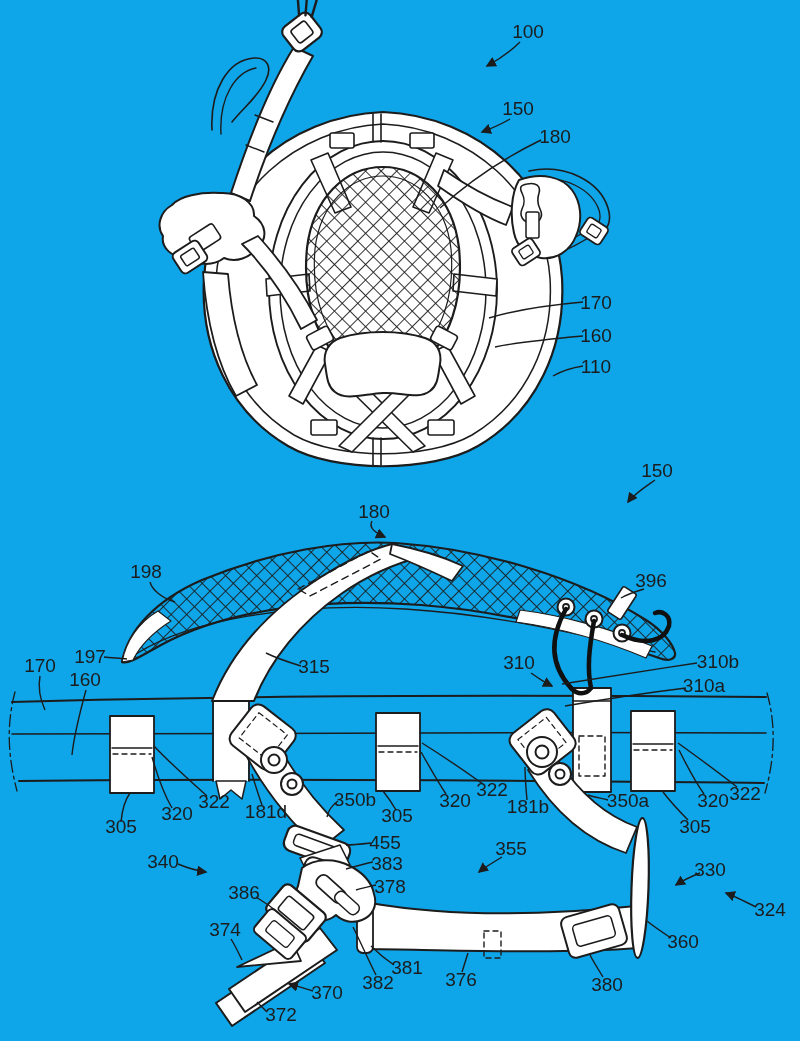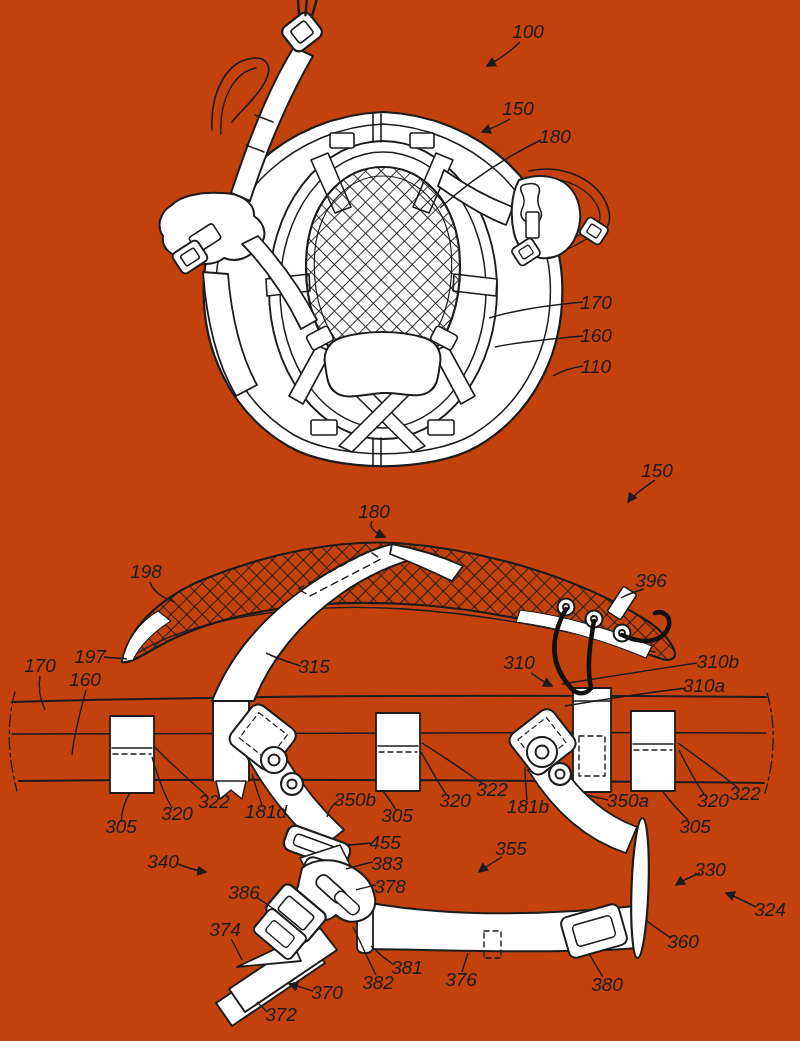--- a/index.html
+++ b/index.html
@@ -1,16 +1,16 @@
 <!DOCTYPE html>
 <html><head>
 <meta charset="utf-8">
 <style>
   html,body{margin:0;padding:0;background:#ffffff;}
-  #sheet{position:relative;width:800px;height:1041px;background:#c2410c;overflow:hidden;font-style:italic;}
+  #sheet{position:relative;width:800px;height:1041px;background:#0ea5e9;overflow:hidden;}
   svg{display:block;}
   .ln{stroke:#1c1c1c;fill:none;stroke-linecap:round;stroke-linejoin:round;}
   .wf{stroke:#1c1c1c;fill:#ffffff;stroke-linejoin:round;}
   .hatch{stroke:#1c1c1c;fill:url(#xh);stroke-linejoin:round;}
   .dsh{stroke-dasharray:7 5;}
   .dsh2{stroke-dasharray:5 4;}
   .ddot{stroke-dasharray:12 4 3 4;}
   .cord{stroke:#101010;stroke-width:4.5;fill:none;stroke-linecap:round;}
   .lead{stroke:#1c1c1c;stroke-width:1.4;fill:none;}
   text.ref{font-family:"Liberation Sans",sans-serif;font-size:19px;fill:#1c1c1c;text-anchor:middle;}

